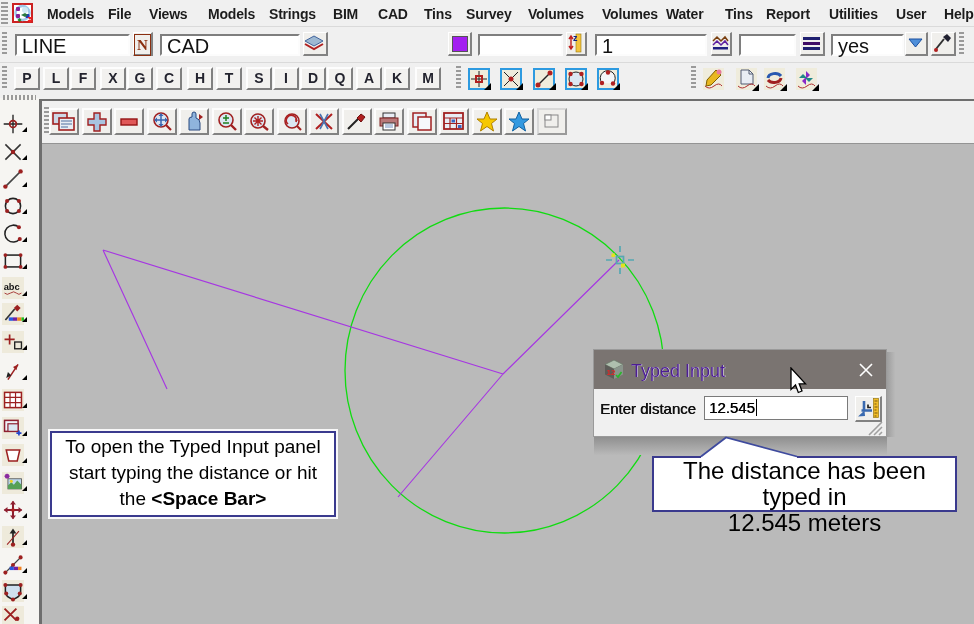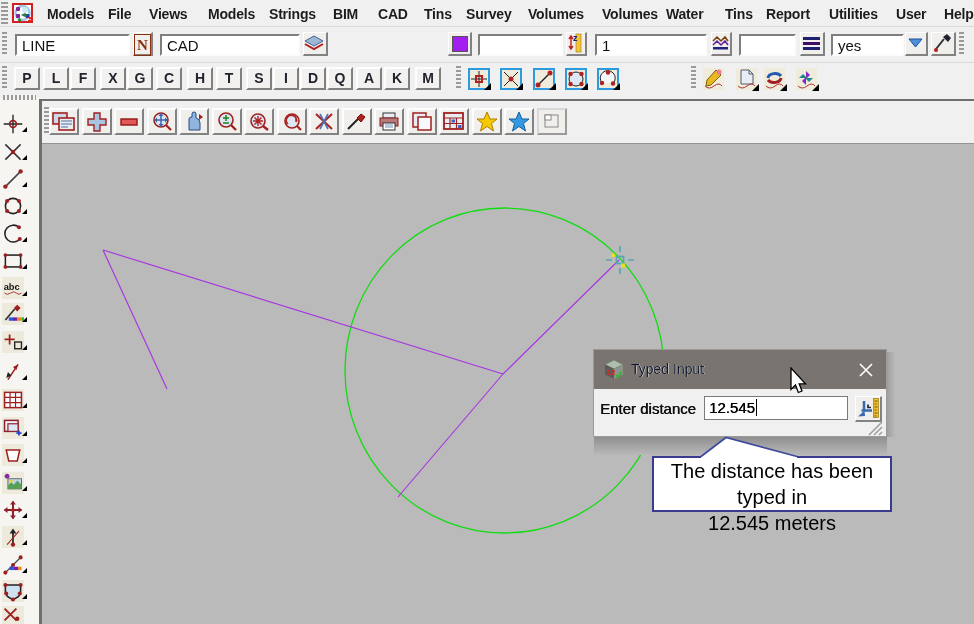--- a/index.html
+++ b/index.html
@@ -6,21 +6,21 @@
   #app{position:relative;width:974px;height:624px;overflow:hidden;
        font-family:"Liberation Sans",sans-serif;background:#f0f0f0;}
   .abs{position:absolute;}
   
   #menubar{left:0;top:0;width:974px;height:29px;background:#f0f0f0;}
   .mi{position:absolute;top:6px;font-size:14px;font-weight:bold;color:#1c1c1c;letter-spacing:-0.2px;}
   
   .fld{position:absolute;top:34px;height:22px;background:#fff;
        border-top:2px solid #7e7e7e;border-left:2px solid #7e7e7e;
        border-bottom:2px solid #fcfcfc;border-right:2px solid #fcfcfc;
-       font-size:15px;color:#111;line-height:20px;padding-left:5px;box-sizing:border-box;}
+       font-size:20px;color:#111;line-height:20px;padding-left:5px;box-sizing:border-box;}
   .btn2{position:absolute;top:32px;height:24px;background:#f0efec;box-sizing:border-box;
        border-top:1px solid #fff;border-left:1px solid #fff;
        border-bottom:2px solid #828282;border-right:2px solid #828282;}
   .grip-v{position:absolute;width:5px;background:repeating-linear-gradient(to bottom,#9a9a9a 0 2px,#f0f0f0 2px 4px);}
   .li{position:absolute;left:2px;width:22px;height:22px;}
   .li svg{width:22px;height:22px;}
   .li.beige{background:#eeeadb;}
   .lcorner{position:absolute;left:22px;width:0;height:0;border-left:5px solid transparent;border-bottom:5px solid #000;}
   .grip-h{position:absolute;height:5px;background:repeating-linear-gradient(to right,#9a9a9a 0 2px,#f0f0f0 2px 4px);}
   
@@ -517,32 +517,35 @@
     <ellipse cx="504.5" cy="370.5" rx="159.5" ry="162.5" fill="none" stroke="#10dc10" stroke-width="1.3"></ellipse>
     <path d="M103 250 L167 389 M103 250 L503 374 M503 374 L398 497 M503 374 L619 260" stroke="#a636e2" stroke-width="1.15" fill="none"></path>
     <g stroke="#55a8b2" stroke-width="1.7" fill="none">
       <rect x="616.5" y="256.5" width="7" height="7"></rect>
       <path d="M620 246 V252 M620 268 V274 M606 260 H612 M628 260 H634"></path>
     </g>
     <rect x="611.5" y="253.5" width="3.5" height="3.5" fill="#e2e220"></rect>
     <rect x="621" y="263.5" width="4" height="4" fill="#e2e220"></rect>
   </svg>
 
+  <div class="callout" style="left:50px;top:431px;width:286px;height:86px;font-size:19px;line-height:26px;padding-top:1px;box-sizing:border-box;">
+    To open the Typed Input panel<br>start typing the distance or hit<br>the <b>&lt;Space Bar&gt;</b>
+  </div>
 
 
   <div class="abs" id="dlg">
     <div id="dlgtitle"></div>
     <svg class="abs" style="left:10px;top:9px" width="20" height="21">
       <path d="M10 1 L19 5.5 10 10 1 5.5z" fill="#aebfae" stroke="#6a7a6a" stroke-width="0.8"></path>
       <path d="M1 5.5 L10 10 V20 L1 15.5z" fill="#5d5c58"></path>
       <path d="M19 5.5 L10 10 V20 L19 15.5z" fill="#8a958c"></path>
       <text x="2.5" y="16" font-size="8" font-weight="bold" fill="#e02828">12</text>
       <path d="M12 16 l2 2 3.5 -5" stroke="#28b828" stroke-width="1.6" fill="none"></path>
     </svg>
-    <span class="abs" style="left:37px;top:11px;font-size:14px;color:#0f172a;text-shadow:0.4px 0 0 #f4f4f4;">Typed Input</span>
+    <span class="abs" style="left:37px;top:11px;font-size:18px;color:#4c1d95;text-shadow:0.4px 0 0 #f4f4f4;">Typed Input</span>
     <svg class="abs" style="left:265px;top:13px" width="14" height="14">
       <path d="M1 1 L13 13 M13 1 L1 13" stroke="#fff" stroke-width="1.6"></path>
     </svg>
     <span class="abs" style="left:6px;top:50px;font-size:15px;color:#101010;text-shadow:0.5px 0 0 #101010;">Enter distance</span>
     <div class="abs" style="left:110px;top:46px;width:144px;height:24px;background:#fff;border:1px solid #7a7a7a;box-sizing:border-box;font-size:15px;line-height:22px;padding-left:4px;text-shadow:0.4px 0 0 #101010;">12.545<span style="border-left:1px solid #000;margin-left:1px;"></span></div>
     <div class="abs" style="left:261px;top:46px;width:27px;height:26px;background:#f0efec;border-top:1px solid #fff;border-left:1px solid #fff;border-bottom:2px solid #828282;border-right:2px solid #828282;box-sizing:border-box;">
       <svg width="24" height="22">
           <rect x="17.5" y="1.5" width="5" height="19" fill="#f0bc28" stroke="#9a7a10" stroke-width="0.7"></rect>
           <path d="M18.5 4 h3 M18.5 7 h2 M18.5 10 h3 M18.5 13 h2 M18.5 16 h3 M18.5 19 h2" stroke="#7a5a10"></path>
           <path d="M8 4 V13 M5.5 13.5 H16" stroke="#3a6ab0" stroke-width="2.6" fill="none"></path>
@@ -551,21 +554,21 @@
         </svg>
     </div>
     <svg class="abs" style="left:274px;top:71px" width="15" height="15">
       <path d="M14 1 L1 14 M14 6 L6 14 M14 11 L11 14" stroke="#a0a0a0" stroke-width="1.6"></path>
     </svg>
   </div>
 
   <div class="abs" style="left:594px;top:437px;width:293px;height:18px;background:linear-gradient(#8f8f8f,#b9b9b9);"></div>
   <div class="abs" style="left:887px;top:352px;width:8px;height:85px;background:linear-gradient(to right,#9e9e9e,#b9b9b9);"></div>
 
-  <div class="callout" style="left:652px;top:456px;width:240px;height:56px;font-size:20px;line-height:26px;padding-top:0px;box-sizing:border-box;outline:none;">
+  <div class="callout" style="left:652px;top:456px;width:305px;height:56px;font-size:24px;line-height:26px;padding-top:0px;box-sizing:border-box;outline:none;">
     The distance has been typed in<br>12.545 meters
   </div>
   <svg class="abs" style="left:0;top:0" width="974" height="624" pointer-events="none">
     <path d="M701 460 L701 456.5 L726 437.5 L797 456.5 L797 460 z" fill="#fff" stroke="none"></path>
     <path d="M701 456.5 L726 437.5 L797 456.5" fill="none" stroke="#3e4a9e" stroke-width="1.8"></path>
   </svg>
 
   <svg class="abs" style="left:788px;top:367px" width="22" height="30">
     <path d="M3 1 L3 22.5 L7.5 18 L10.3 25.5 L14 24 L11.2 16.8 L17.5 16.8 Z" fill="#fff" stroke="#000" stroke-width="1.3"></path>
   </svg>

